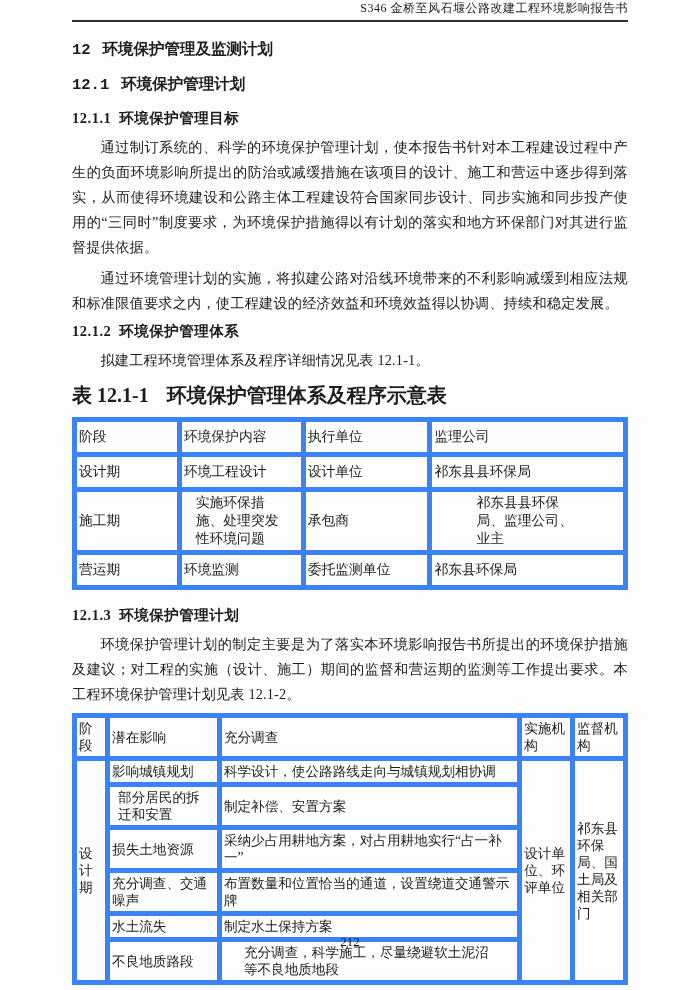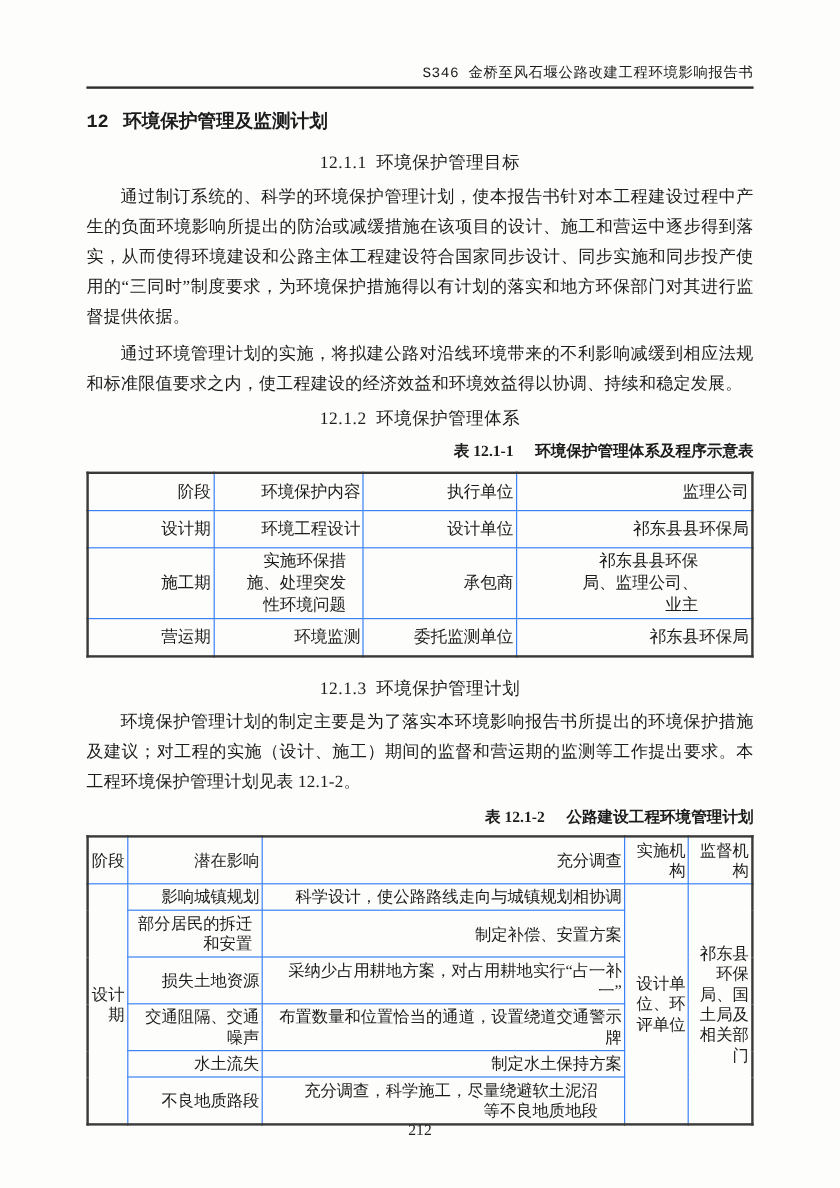--- a/index.html
+++ b/index.html
@@ -9,75 +9,72 @@
     height: 990px;
     margin: 0 auto;
     background: #fdfdfc;
     color: #1c1c1c;
     font-family: "Liberation Serif", "DejaVu Serif", serif;
     overflow: hidden;
     box-sizing: border-box;
   }
   .doc-header {
     margin: 0 72px;
-    padding-top: 52px;
     padding-bottom: 3px;
     text-align: right;
     font-size: 12px;
     letter-spacing: 0.5px;
     border-bottom: 2px solid #2e2e2e;
-    font-family: Liberation Mono, monospace;
   }
   .content { margin: 0 72px; }
   .h-l1, .h-l2 {
     font-weight: bold;
     font-size: 15.5px;
     margin: 0;
     padding: 0;
     font-family: Liberation Mono, monospace;
   }
   .h-l1 { margin-top: 17px; }
   .h-l2 { margin-top: 14px; }
   .h-l3 {
-    font-weight: normal;
+    font-weight: bold;
     font-size: 14.5px;
     margin: 0;
     margin-top: 14px;
     letter-spacing: 0.5px;
-    text-align: center;
   }
   .h-num { margin-right: 12px; }
   .h-l3 .h-num { margin-right: 8px; }
   p.body-text {
     margin: 0;
     margin-top: 7px;
     font-size: 14.2px;
     line-height: 25px;
     text-align: justify;
     text-indent: 2em;
     letter-spacing: 0.2px;
   }
   .table-caption {
     margin-top: 9px;
-    text-align: right;
+    text-align: left;
     font-weight: bold;
-    font-size: 13px;
+    font-size: 20px;
   }
   .cap-title { margin-left: 18px; }
   table.doc-table {
     border-collapse: collapse;
     margin-top: 8px;
     width: 100%;
     table-layout: fixed;
     font-size: 13.8px;
     border: 2px solid #3a3a3a;
   }
   table.doc-table td, table.doc-table th {
-    border: 1px solid #3b82f6;
-    text-align: right;
+    border: 5px solid #3b82f6;
+    text-align: left;
     vertical-align: middle;
     font-weight: normal;
     padding: 3px 2px;
     line-height: 18px;
     word-break: break-all;
     overflow: hidden;
   }
   table.t1 td, table.t1 th { height: 24px; }
   table.t2 { margin-top: 6px; font-size: 13.6px; }
   table.t2 td, table.t2 th { padding: 2px 2px; line-height: 17px; }
@@ -98,33 +95,37 @@
   <div class="doc-header">
     <span>S346 金桥至风石堰公路改建工程环境影响报告书</span>
   </div>
 
   <div class="content">
 
     <div class="h-l1">
       <span class="h-num">12</span><span>环境保护管理及监测计划</span>
     </div>
 
+    <div class="h-l2">
+      <span class="h-num">12.1</span><span>环境保护管理计划</span>
+    </div>
 
     <div class="h-l3">
       <span class="h-num">12.1.1</span><span>环境保护管理目标</span>
     </div>
 
     <p class="body-text">通过制订系统的、科学的环境保护管理计划，使本报告书针对本工程建设过程中产生的负面环境影响所提出的防治或减缓措施在该项目的设计、施工和营运中逐步得到落实，从而使得环境建设和公路主体工程建设符合国家同步设计、同步实施和同步投产使用的“三同时”制度要求，为环境保护措施得以有计划的落实和地方环保部门对其进行监督提供依据。</p>
 
     <p class="body-text" style="margin-top:6px">通过环境管理计划的实施，将拟建公路对沿线环境带来的不利影响减缓到相应法规和标准限值要求之内，使工程建设的经济效益和环境效益得以协调、持续和稳定发展。</p>
 
     <div class="h-l3" style="margin-top:6px">
       <span class="h-num">12.1.2</span><span>环境保护管理体系</span>
     </div>
 
+    <p class="body-text">拟建工程环境管理体系及程序详细情况见表 12.1-1。</p>
 
     <div class="table-caption">
       <span>表 12.1-1</span><span class="cap-title">环境保护管理体系及程序示意表</span>
     </div>
 
     <table class="doc-table t1">
       <colgroup>
         <col style="width:19%">
           <col style="width:22.5%">
           <col style="width:23%">
@@ -157,23 +158,20 @@
         </tr>
       </tbody>
     </table>
 
     <div class="h-l3" style="margin-top:16px">
       <span class="h-num">12.1.3</span><span>环境保护管理计划</span>
     </div>
 
     <p class="body-text">环境保护管理计划的制定主要是为了落实本环境影响报告书所提出的环境保护措施及建议；对工程的实施（设计、施工）期间的监督和营运期的监测等工作提出要求。本工程环境保护管理计划见表 12.1-2。</p>
 
-    <div class="table-caption" style="margin-top:7px">
-      <span>表 12.1-2</span><span class="cap-title">公路建设工程环境管理计划</span>
-    </div>
 
     <table class="doc-table t2">
       <colgroup>
         <col style="width:6%">
           <col style="width:20.3%">
           <col style="width:54.5%">
           <col style="width:9.6%">
           <col style="width:9.6%">
       </colgroup>
       <tbody>
@@ -193,21 +191,21 @@
         </tr>
         <tr>
           <td style="padding:2px 8px">部分居民的拆迁和安置</td>
           <td>制定补偿、安置方案</td>
         </tr>
         <tr>
           <td>损失土地资源</td>
           <td>采纳少占用耕地方案，对占用耕地实行“占一补一”</td>
         </tr>
         <tr>
-          <td>交通阻隔、交通噪声</td>
+          <td>充分调查、交通噪声</td>
           <td>布置数量和位置恰当的通道，设置绕道交通警示牌</td>
         </tr>
         <tr>
           <td>水土流失</td>
           <td>制定水土保持方案</td>
         </tr>
         <tr>
           <td>不良地质路段</td>
           <td style="padding:2px 22px">充分调查，科学施工，尽量绕避软土泥沼等不良地质地段</td>
         </tr>

